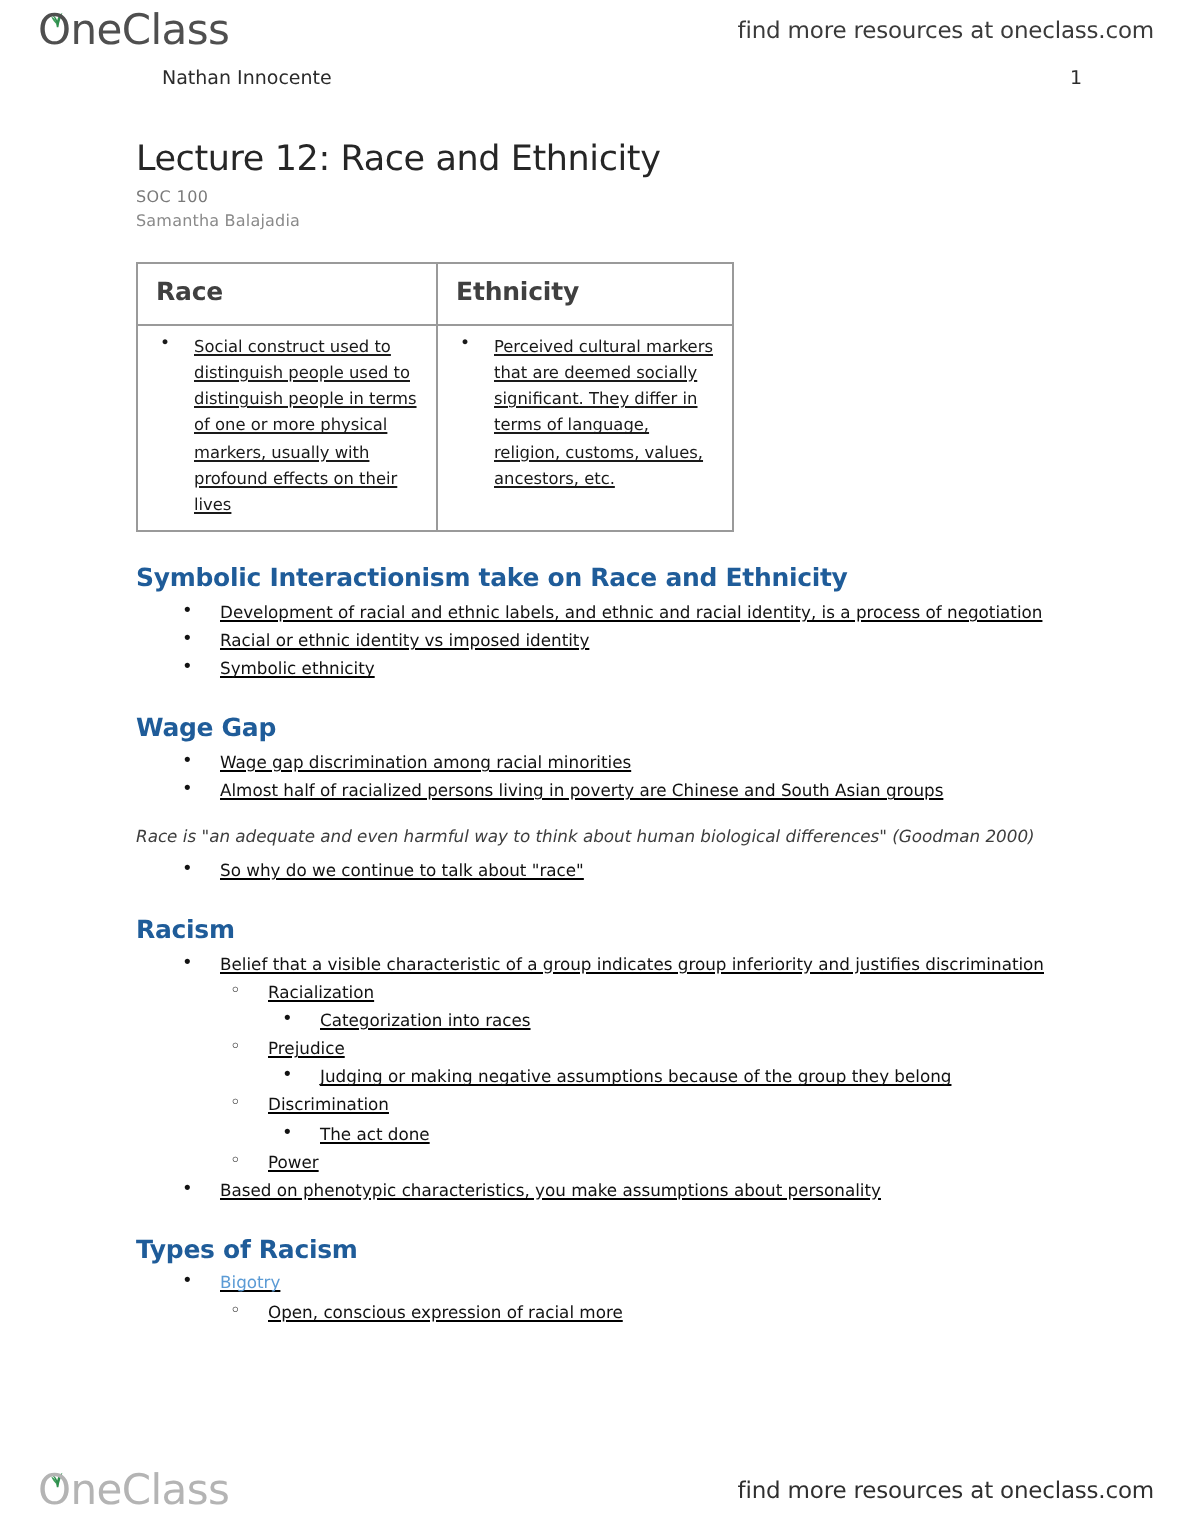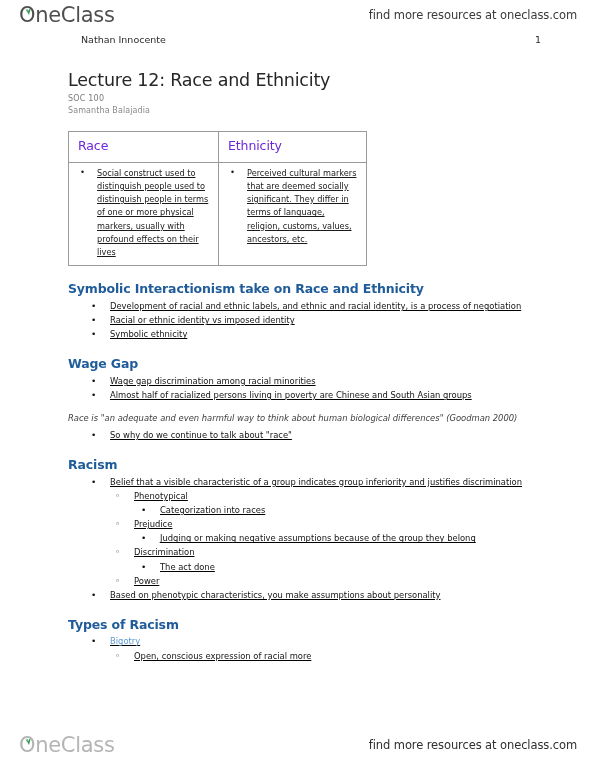--- a/index.html
+++ b/index.html
@@ -117,22 +117,22 @@
   .cmp-table td {
     border: 1px solid #9a9a9a;
     vertical-align: top;
     padding: 4px 6px 6px 4px;
   }
   .cmp-table td.col-a { width: 150px; }
   .cmp-table td.col-b { width: 148px; }
 
   .th-label {
     font-size: 12.5px;
-    font-weight: normal;
-    color: #6d28d9;
+    font-weight: bold;
+    color: #404040;
     font-family: "DejaVu Sans", sans-serif;
     letter-spacing: -0.1px;
     padding: 2px 0 3px 5px;
     display: block;
   }
 
   .cell-bullets {
     margin: 0;
     padding: 0;
     list-style: none;
@@ -351,21 +351,21 @@
     </ul>
   </div>
 
   <div class="section">
     <h2 class="section-heading">Racism</h2>
     <ul class="lvl1">
       <li class="b1">
         <span class="btext">Belief that a visible characteristic of a group indicates group inferiority and justifies discrimination</span>
         <ul class="lvl2">
           <li class="b2">
-            <span class="btext">Phenotypical</span>
+            <span class="btext">Racialization</span>
             <ul class="lvl3">
               <li class="b3">
                   <span class="btext">Categorization into races</span>
                 </li>
             </ul>
           </li>
           <li class="b2">
             <span class="btext">Prejudice</span>
             <ul class="lvl3">
               <li class="b3">

